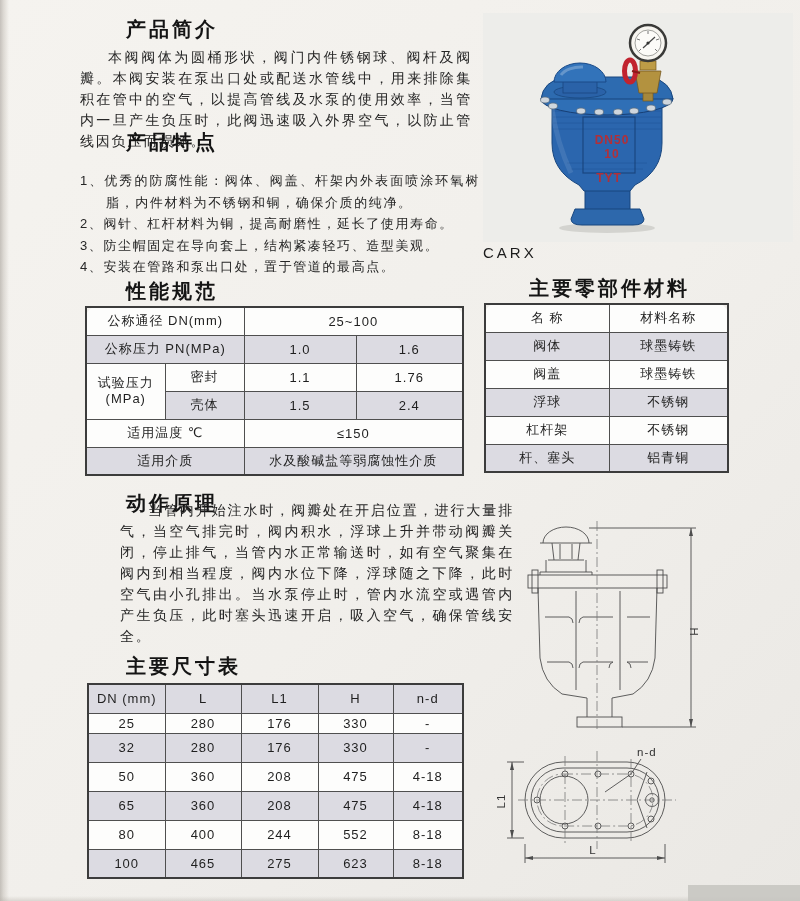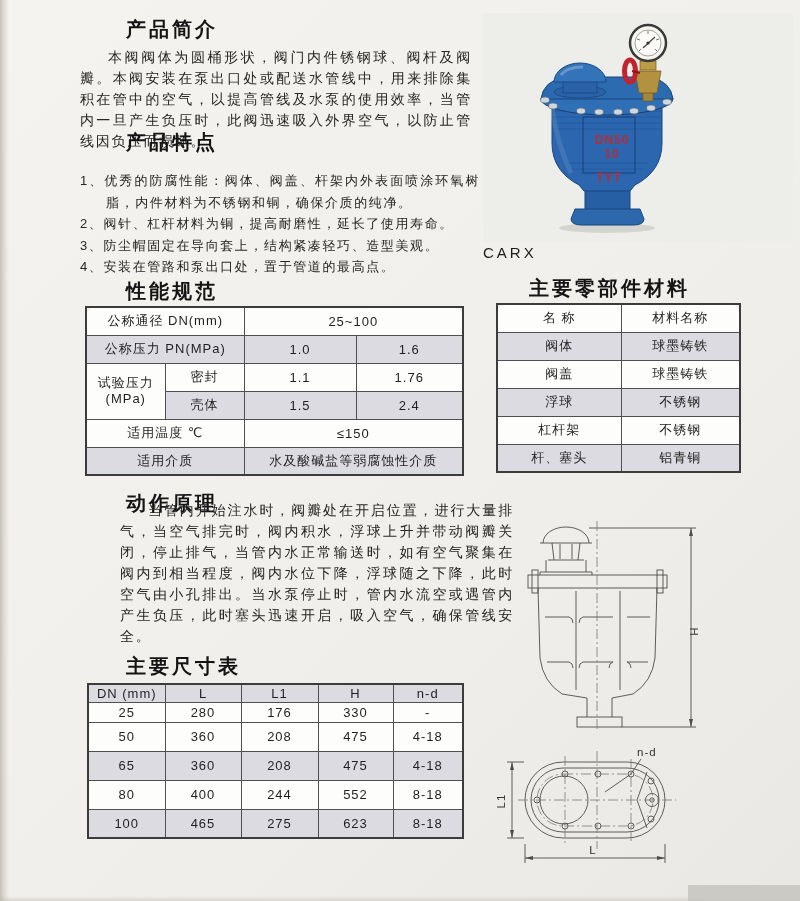--- a/index.html
+++ b/index.html
@@ -151,21 +151,21 @@
       <td colspan="2">≤150</td>
     </tr>
     <tr style="height:28px">
       <td colspan="2" class="shade">适用介质</td>
       <td colspan="2" class="shade">水及酸碱盐等弱腐蚀性介质</td>
     </tr>
   </tbody>
     </table>
 
   <div class="abs sec-title" style="left:483px;top:275px;">主要零部件材料</div>
-  <table class="abs doc" style="left:496px;top:303px;width:243px;">
+  <table class="abs doc" style="left:484px;top:303px;width:243px;">
     <colgroup>
         <col style="width:124px">
         <col style="width:119px">
       </colgroup>
     <tbody>
         <tr style="height:28px">
       <th>名 称</th>
       <th>材料名称</th>
     </tr>
     <tr style="height:28px">
@@ -281,35 +281,42 @@
   <div class="abs sec-title" style="left:80px;top:653px;">主要尺寸表</div>
   <table class="abs doc" style="left:87px;top:683px;width:375px;">
     <colgroup>
         <col style="width:77px">
         <col style="width:76px">
         <col style="width:77px">
         <col style="width:75px">
         <col style="width:70px">
       </colgroup>
     <tbody>
-        <tr style="height:18px">
+        <tr style="height:29px">
       <th class="shade">DN (mm)</th>
       <th class="shade">L</th>
       <th class="shade">L1</th>
       <th class="shade">H</th>
       <th class="shade">n-d</th>
     </tr>
     <tr style="height:20px">
       <td>25</td>
       <td>280</td>
       <td>176</td>
       <td>330</td>
       <td>-</td>
     </tr>
     <tr style="height:29px">
+      <td class="shade">32</td>
+      <td class="shade">280</td>
+      <td class="shade">176</td>
+      <td class="shade">330</td>
+      <td class="shade">-</td>
+    </tr>
+    <tr style="height:29px">
       <td>50</td>
       <td>360</td>
       <td>208</td>
       <td>475</td>
       <td>4-18</td>
     </tr>
     <tr style="height:29px">
       <td class="shade">65</td>
       <td class="shade">360</td>
       <td class="shade">208</td>

